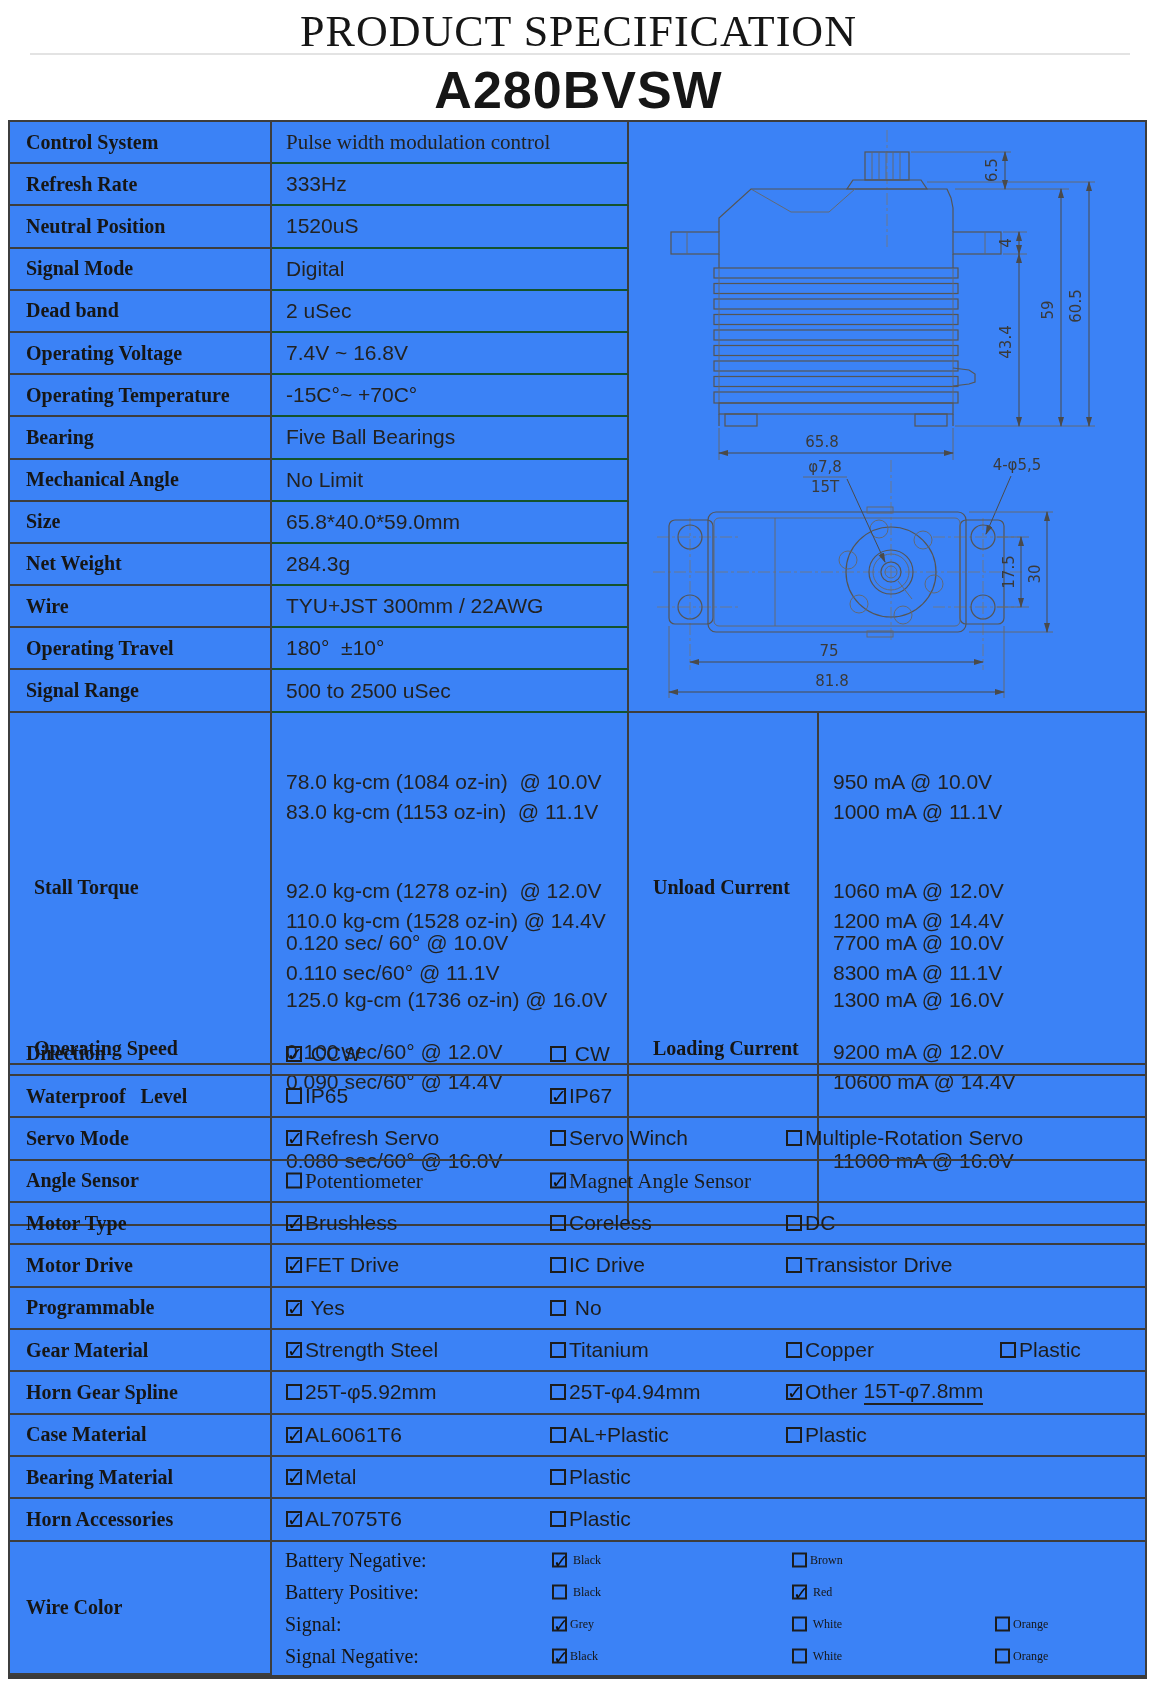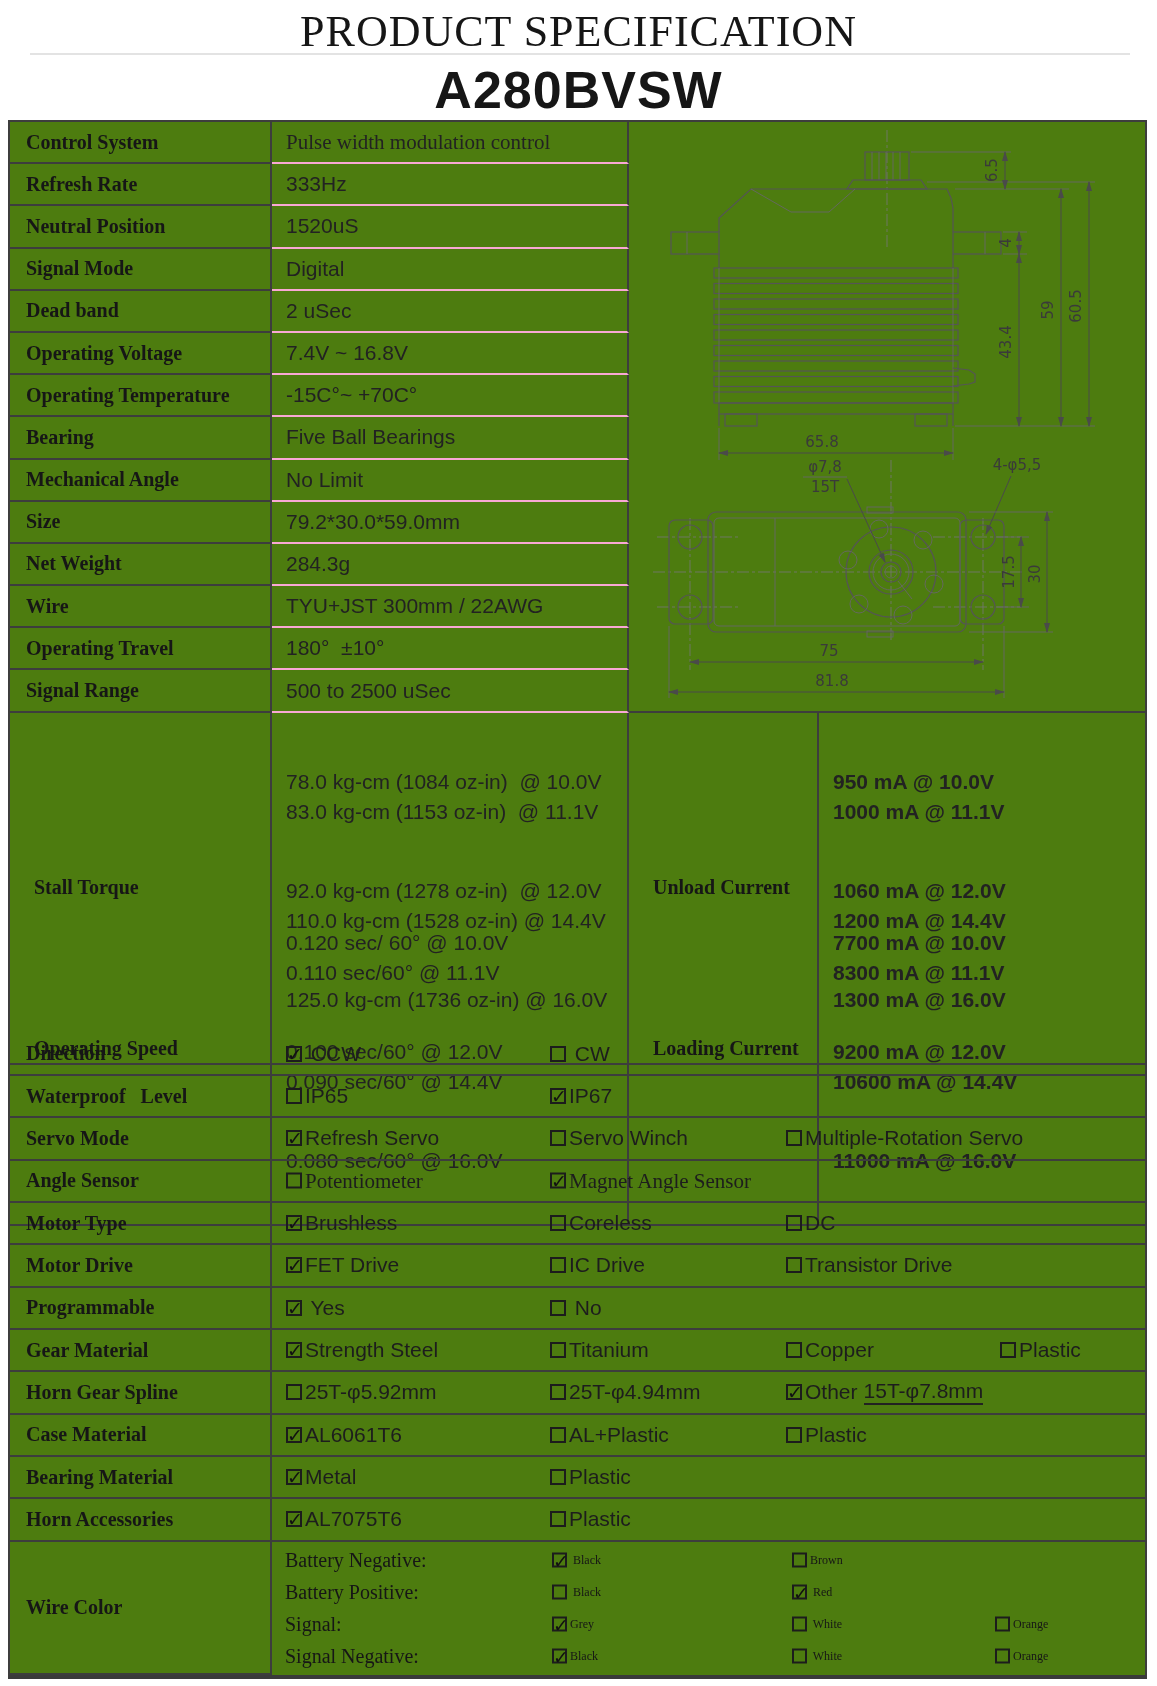--- a/index.html
+++ b/index.html
@@ -7,42 +7,42 @@
               font-family:"Liberation Serif", serif; color:#161616; }
   .page-title { position:absolute; top:6px; left:0; width:100%; text-align:center;
                 font-family:"Liberation Serif", serif; font-size:44px; font-weight:500; letter-spacing:1px; }
   .title-rule { position:absolute; top:53px; left:30px; width:1100px; height:5px;
                 border-top:2px solid #e3e3e3;
                 background:repeating-linear-gradient(90deg,#2f2f2f 0 3px,#8a8a8a 3px 4px);
                 background-size:100% 3px; background-position:0 3px; background-repeat:no-repeat; }
   .model { position:absolute; top:60px; left:0; width:100%; text-align:center;
            font-family:"Liberation Sans", sans-serif; font-weight:bold; font-size:52px; letter-spacing:1px; }
 
-  .sheet { position:absolute; left:8px; top:120px; width:1139px; border:2px solid #3d3d3d; border-bottom:4px solid #3a3a3a; background:#4d7c0f; }
+  .sheet { position:absolute; left:8px; top:120px; width:1139px; border:2px solid #3d3d3d; border-bottom:4px solid #3a3a3a; background:#3b82f6; }
 
   
   .secA { display:flex; width:100%; }
   .gridA { width:619px; display:grid; grid-template-columns:262px 1fr; grid-auto-rows:42.2px; }
   .lb { border-right:2px solid #3d3d3d; border-bottom:2px solid #3d3d3d;
         font-weight:bold; font-size:20px; padding-left:16px; display:flex; align-items:center; white-space:pre; }
-  .val { border-right:2px solid #3d3d3d; border-bottom:2px solid #f9a8d4;
+  .val { border-right:2px solid #3d3d3d; border-bottom:2px solid #14532d;
          font-family:"Liberation Sans", sans-serif; font-size:21px; color:#222;
          padding-left:14px; display:flex; align-items:center; white-space:pre; }
   .val.sv { font-family:"Liberation Serif", serif; font-size:21px; }
   .drawcell { flex:1; border-bottom:2px solid #3d3d3d; position:relative; }
 
   
   .secB { display:grid; grid-template-columns:262px 357px 190px 1fr; }
   .secB .blb { border-right:2px solid #3d3d3d; border-bottom:2px solid #3d3d3d;
                font-weight:bold; font-size:20px; padding-left:24px; display:flex; align-items:center; }
   .secB .bval { border-right:2px solid #3d3d3d; border-bottom:2px solid #3d3d3d;
                 font-family:"Liberation Sans", sans-serif; font-size:21px; color:#222;
                 padding:6px 0 0 14px; white-space:pre; }
   .secB .bval div { line-height:30.5px; }
-  .secB .last { border-right:none;font-weight:bold; }
+  .secB .last { border-right:none; }
 
   
   .crow { display:grid; grid-template-columns:262px 1fr; height:42.33px; }
   .cval { position:relative; border-bottom:2px solid #3d3d3d;
           font-family:"Liberation Sans", sans-serif; font-size:21px; color:#1d1d1d; }
   .crow .lb { height:100%; }
   .opt { position:absolute; top:50%; transform:translateY(-50%); display:inline-flex; align-items:center; }
   .o1{left:14px} .o2{left:278px} .o3{left:514px} .o4{left:728px}
   .ot { white-space:pre; }
   .cb { width:16px; height:16px; border:2px solid #1c1c1c; display:inline-block; position:relative; margin-right:3px; flex:none; }
@@ -93,21 +93,21 @@
         <div class="val">2 uSec</div>
       <div class="lb">Operating Voltage</div>
         <div class="val">7.4V ~ 16.8V</div>
       <div class="lb">Operating Temperature</div>
         <div class="val">-15C°~ +70C°</div>
       <div class="lb">Bearing</div>
         <div class="val">Five Ball Bearings</div>
       <div class="lb">Mechanical Angle</div>
         <div class="val">No Limit</div>
       <div class="lb">Size</div>
-        <div class="val">79.2*30.0*59.0mm</div>
+        <div class="val">65.8*40.0*59.0mm</div>
       <div class="lb">Net Weight</div>
         <div class="val">284.3g</div>
       <div class="lb">Wire</div>
         <div class="val">TYU+JST 300mm / 22AWG</div>
       <div class="lb">Operating Travel</div>
         <div class="val">180°  ±10°</div>
       <div class="lb">Signal Range</div>
         <div class="val">500 to 2500 uSec</div>
     </div>
 

